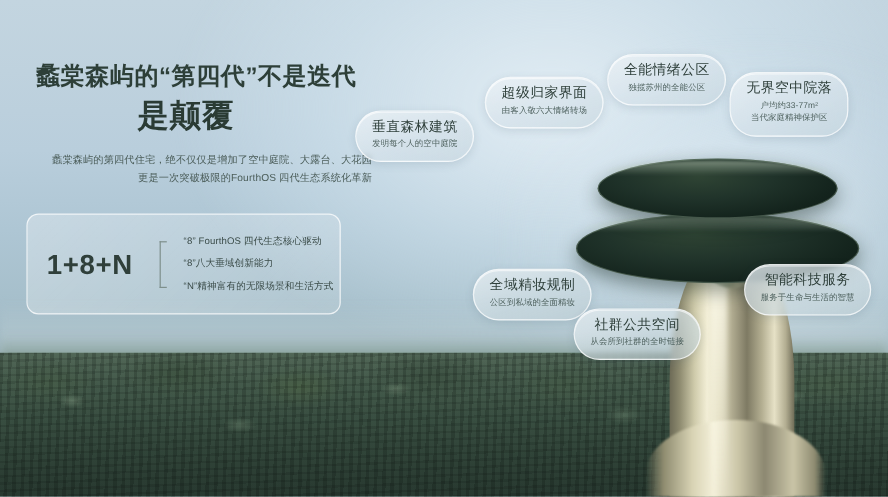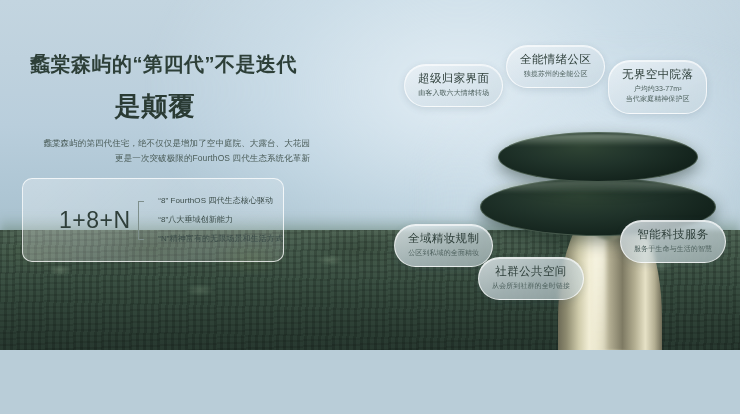--- a/index.html
+++ b/index.html
@@ -2,21 +2,21 @@
 <html><head>
 <meta charset="utf-8">
 <style>
   * { margin:0; padding:0; box-sizing:border-box; }
   html,body { width:740px; height:414px; overflow:hidden; }
   body {
     font-family:"Liberation Sans","DejaVu Sans",sans-serif;
     background:#b9cdd8;
     position:relative;
   }
-  #stage { position:absolute; inset:0; width:740px; height:350px; overflow:hidden; }
+  #stage { position:absolute; inset:0; width:740px; height:414px; overflow:hidden; }
 
   
   .sky {
     position:absolute; left:0; top:0; width:740px; height:330px;
     background:linear-gradient(180deg,#c3d5e0 0%,#bfd2de 18%,#b9cedc 38%,#aec6d4 58%,#a6bfcb 76%,#9fb7c0 90%,#9ab2b8 100%);
   }
   .sky-glow {
     position:absolute; left:150px; top:-120px; width:620px; height:420px;
     background:radial-gradient(ellipse at 50% 50%, rgba(232,242,248,.85) 0%, rgba(215,232,242,.45) 42%, rgba(200,220,232,0) 72%);
     filter:blur(6px);
@@ -118,38 +118,38 @@
 
   
   .headline { position:absolute; left:30px; top:52px; width:300px; }
   .h-line1 {
     font-size:20px; font-weight:bold; letter-spacing:.5px;
     color:#2d3f38; line-height:1.25; white-space:nowrap;
   }
   .h-line2 {
     font-size:26px; font-weight:bold; letter-spacing:1px;
     color:#2a3b34; line-height:1.3; text-align:center; width:250px;
-    margin-top:13px;
+    margin-top:3px;
   }
   .h-sub {
     margin-top:12px; width:280px; text-align:right;
     font-size:8.5px; line-height:1.75; color:#4b5d59; letter-spacing:.1px;
   }
 
   
   .spec-card {
     position:absolute; left:22px; top:178px; width:262px; height:84px;
     border:1px solid rgba(255,255,255,.75);
     border-radius:10px;
     background:linear-gradient(135deg, rgba(255,255,255,.30), rgba(255,255,255,.12));
     display:flex; align-items:center;
   }
   .spec-formula {
     font-size:23px; color:#2f3f3a; letter-spacing:.5px;
-    padding-left:16px; width:108px; font-weight:400;margin-left:20px;
+    padding-left:16px; width:108px; font-weight:700;
   }
   .spec-items { position:relative; flex:1; padding-left:10px; }
   .spec-brace {
     position:absolute; left:2px; top:9px; bottom:9px; width:6px;
     border-left:1px solid #7e8f8c;
     border-top:1px solid #7e8f8c;
     border-bottom:1px solid #7e8f8c;
   }
   .spec-row {
     font-size:8px; color:#3b4c49; line-height:1; letter-spacing:.1px;
@@ -228,20 +228,24 @@
   <div class="spec-card">
     <div class="spec-formula">1+8+N</div>
     <div class="spec-items">
       <div class="spec-brace"></div>
       <div class="spec-row">“8” FourthOS 四代生态核心驱动</div>
       <div class="spec-row">“8”八大垂域创新能力</div>
       <div class="spec-row">“N”精神富有的无限场景和生活方式</div>
     </div>
   </div>
 
+  <div class="pill p-vertical-forest">
+    <div class="t">垂直森林建筑</div>
+    <div class="s">发明每个人的空中庭院</div>
+  </div>
 
   <div class="pill p-home-interface">
     <div class="t">超级归家界面</div>
     <div class="s">由客入敬六大情绪转场</div>
   </div>
 
   <div class="pill p-emotion-zone">
     <div class="t">全能情绪公区</div>
     <div class="s">独揽苏州的全能公区</div>
   </div>

